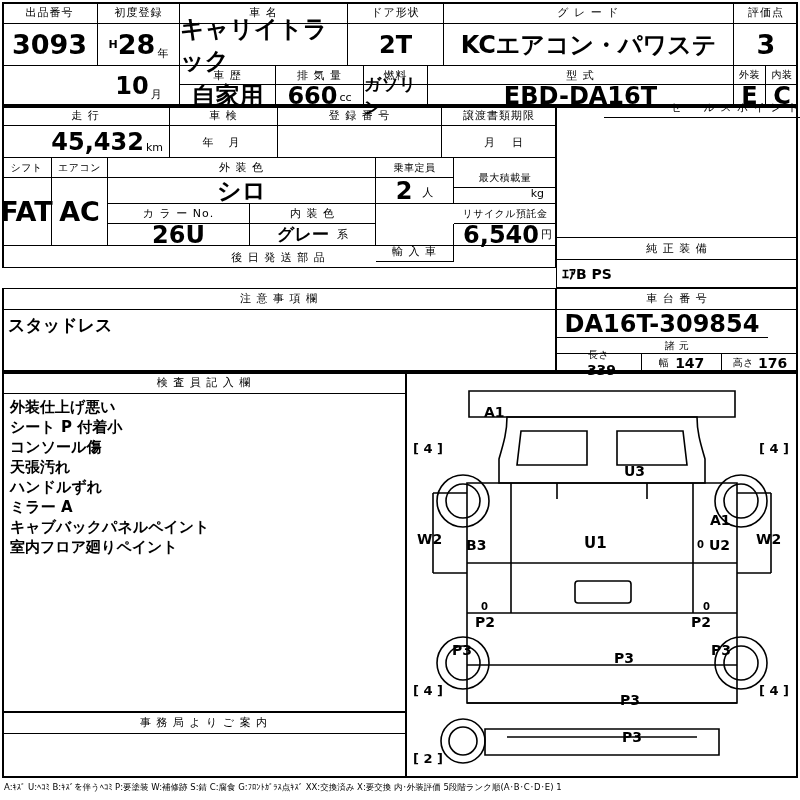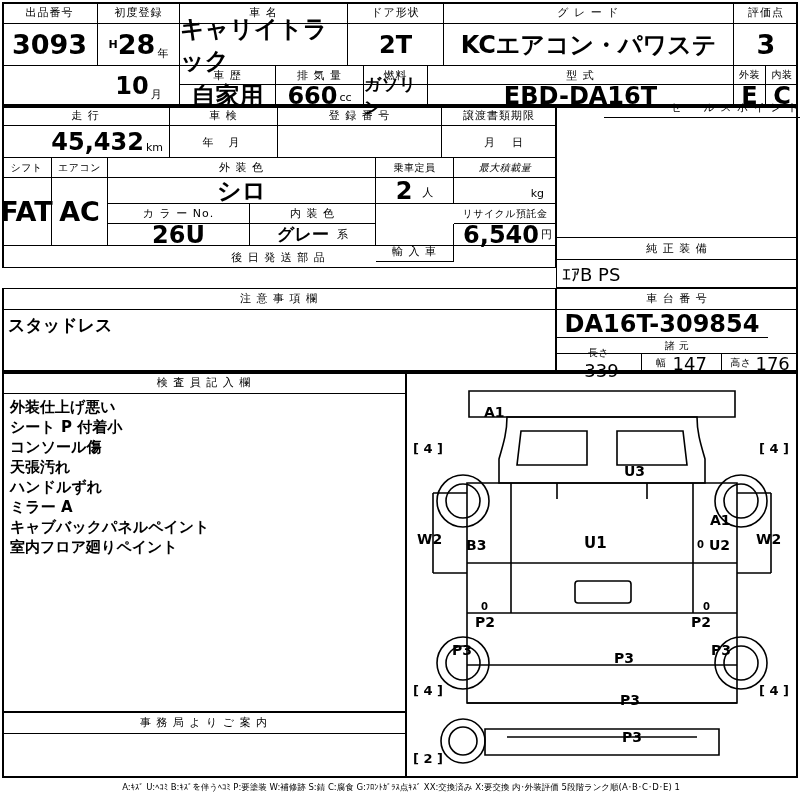--- a/index.html
+++ b/index.html
@@ -12,26 +12,26 @@
   .sheet{position:relative;width:800px;height:800px;box-sizing:border-box;}
   .box{position:absolute;box-sizing:border-box;border:1px solid #000;}
   .c{display:flex;align-items:center;justify-content:center;}
   .l{display:flex;align-items:center;justify-content:flex-start;}
   .r{display:flex;align-items:center;justify-content:flex-end;}
   .lbl{font-size:11px;letter-spacing:1px;}
   .lbl-s{font-size:10px;letter-spacing:0.5px;}
   .val-l{font-size:24px;font-weight:bold;}
   .val-xl{font-size:27px;font-weight:bold;}
   .val-m{font-size:17px;font-weight:bold;}
-  .val-s{font-size:18px;font-weight:normal;}
+  .val-s{font-size:14px;font-weight:bold;}
   .unit{font-size:11px;font-weight:normal;margin-left:2px;}
   .sup{font-size:11px;font-weight:bold;vertical-align:top;}
   .notes{font-size:15px;font-weight:bold;line-height:1.33;padding:2px 4px;}
   .notes div{white-space:nowrap;}
-  .footer{font-size:8.5px;letter-spacing:0px;text-align:center;}
+  .footer{font-size:8.5px;letter-spacing:0px;}
   svg{display:block;}
 </style>
 </head>
 <body>
 
 <div class="sheet">
 
   <div class="box" style="left:2px;top:2px;width:796px;height:104px;border-width:2px;"></div>
 
   <div class="box c lbl" style="left:2px;top:2px;width:96px;height:22px;border-width:0 1px 1px 0;">出品番号</div>
@@ -95,21 +95,21 @@
 
   <div class="box" style="left:556px;top:106px;width:242px;height:132px;border-width:2px 2px 1px 1px;"></div>
   <div class="box c lbl" style="left:556px;top:98px;width:262px;height:20px;border-width:0 0 1px 0;margin-left:48px;">セ ー ル ス ポ イ ン ト</div>
 
   <div class="box" style="left:2px;top:158px;width:554px;height:110px;border-width:0 1px 1px 2px;"></div>
 
   <div class="box c lbl-s" style="left:2px;top:158px;width:50px;height:20px;border-width:0 1px 1px 0;">シフト</div>
   <div class="box c lbl-s" style="left:52px;top:158px;width:56px;height:20px;border-width:0 1px 1px 0;">エアコン</div>
   <div class="box c lbl" style="left:108px;top:158px;width:268px;height:20px;border-width:0 1px 1px 0;">外 装 色</div>
   <div class="box c lbl-s" style="left:376px;top:158px;width:78px;height:20px;border-width:0 1px 1px 0;">乗車定員</div>
-  <div class="box c lbl-s" style="left:454px;top:158px;width:102px;height:20px;border-width:0 0 1px 0;font-style:italic;">最大積載量</div>
+  <div class="box c lbl-s" style="left:454px;top:168px;width:102px;height:20px;border-width:0 0 1px 0;">最大積載量</div>
 
   <div class="box c val-xl" style="left:2px;top:178px;width:50px;height:68px;border-width:0 1px 1px 0;">FAT</div>
   <div class="box c val-xl" style="left:52px;top:178px;width:56px;height:68px;border-width:0 1px 1px 0;">AC</div>
 
   <div class="box c val-l" style="left:108px;top:178px;width:268px;height:26px;border-width:0 1px 1px 0;">シロ</div>
   <div class="box c" style="left:376px;top:178px;width:78px;height:26px;border-width:0 1px 1px 0;">
     <span class="val-l">2</span>
     <span class="unit" style="align-self:flex-end;margin:0 0 3px 10px;">人</span>
   </div>
   <div class="box r" style="left:454px;top:178px;width:102px;height:26px;border-width:0 0 1px 0;padding-right:12px;">

